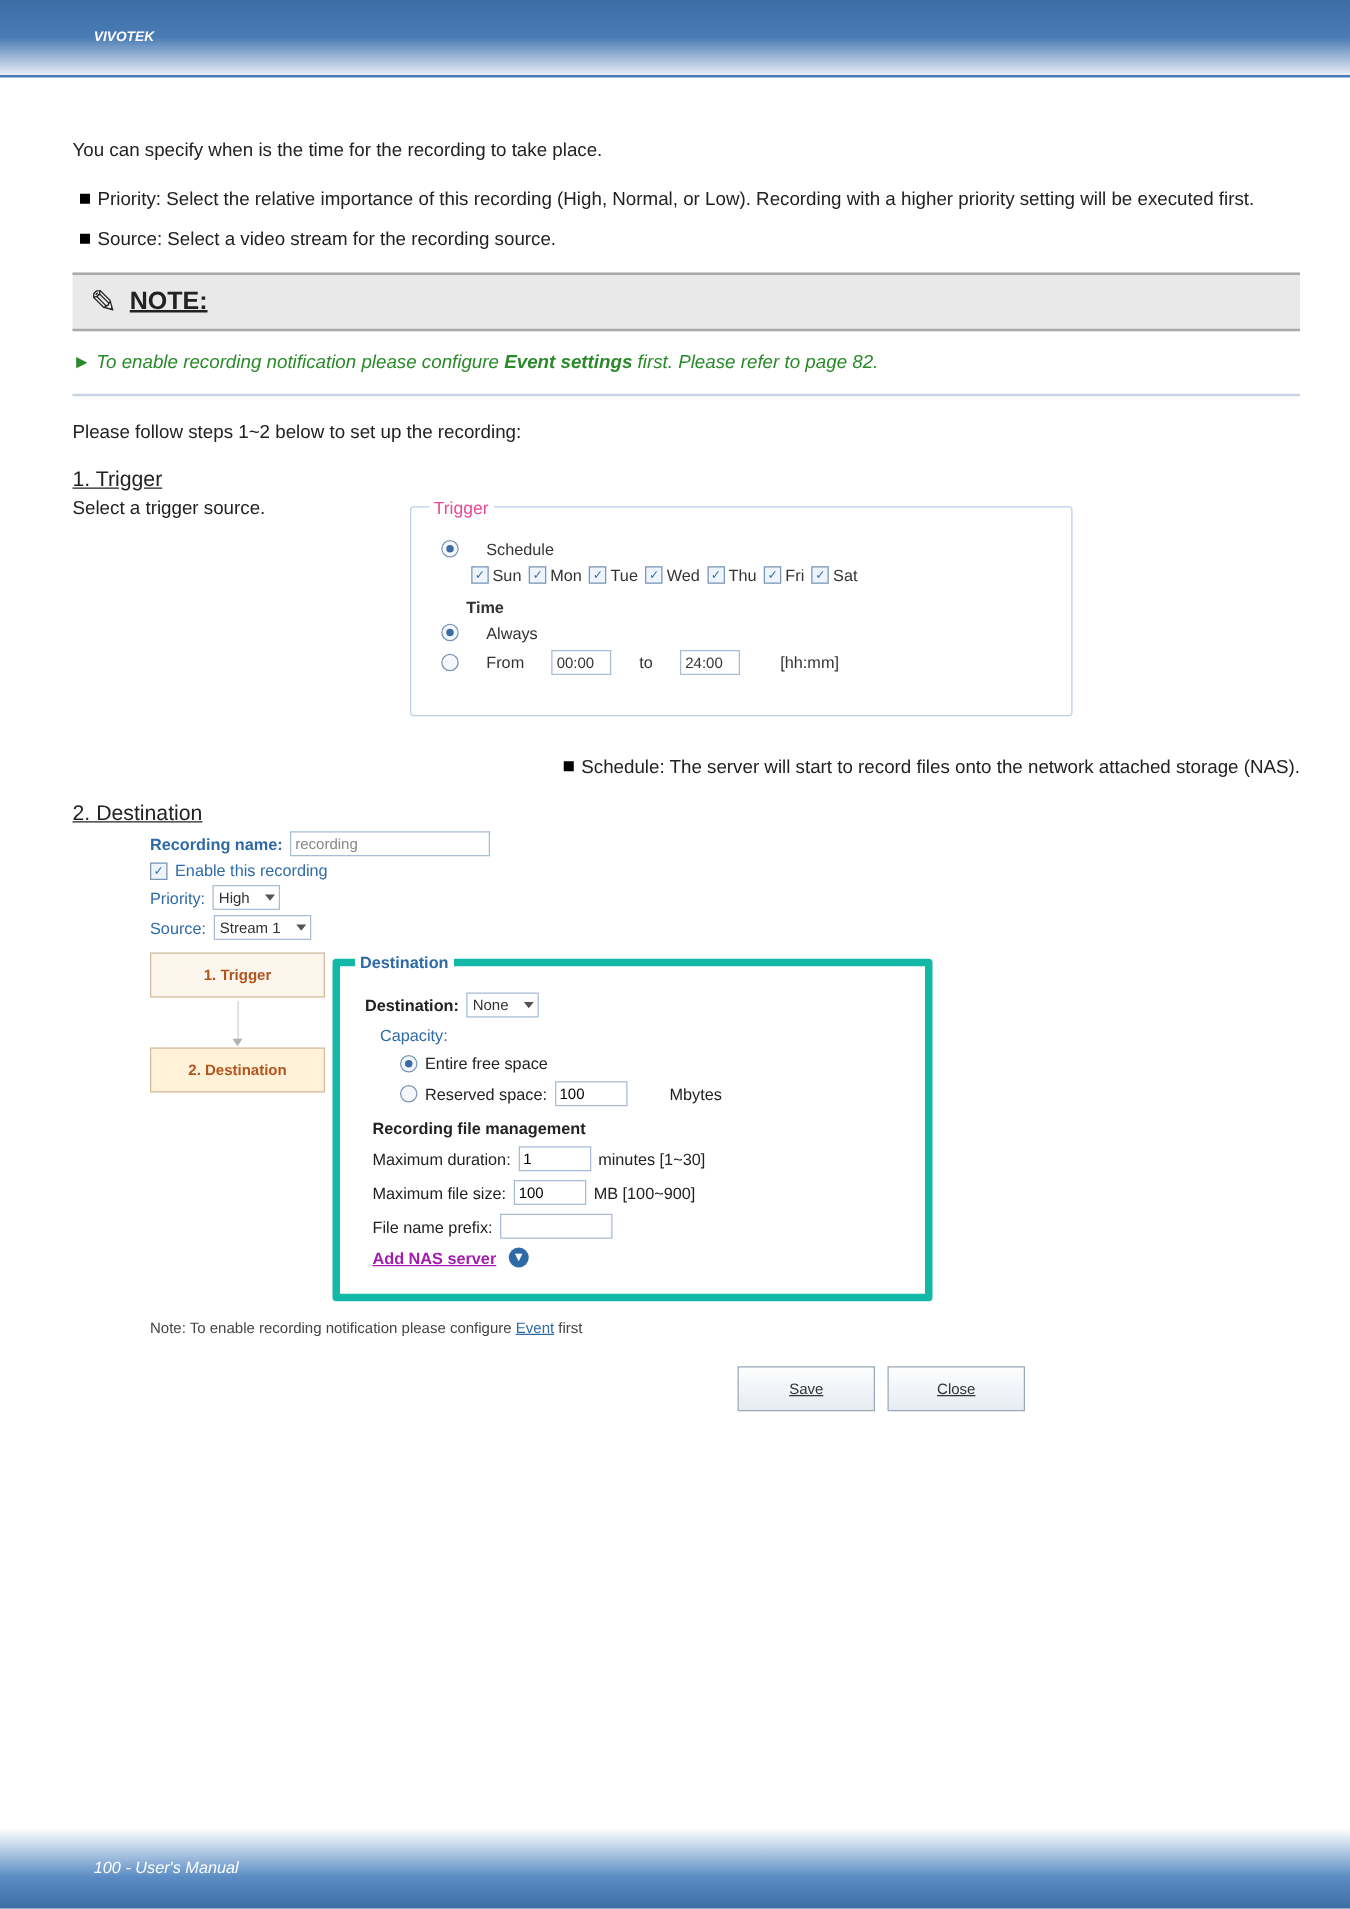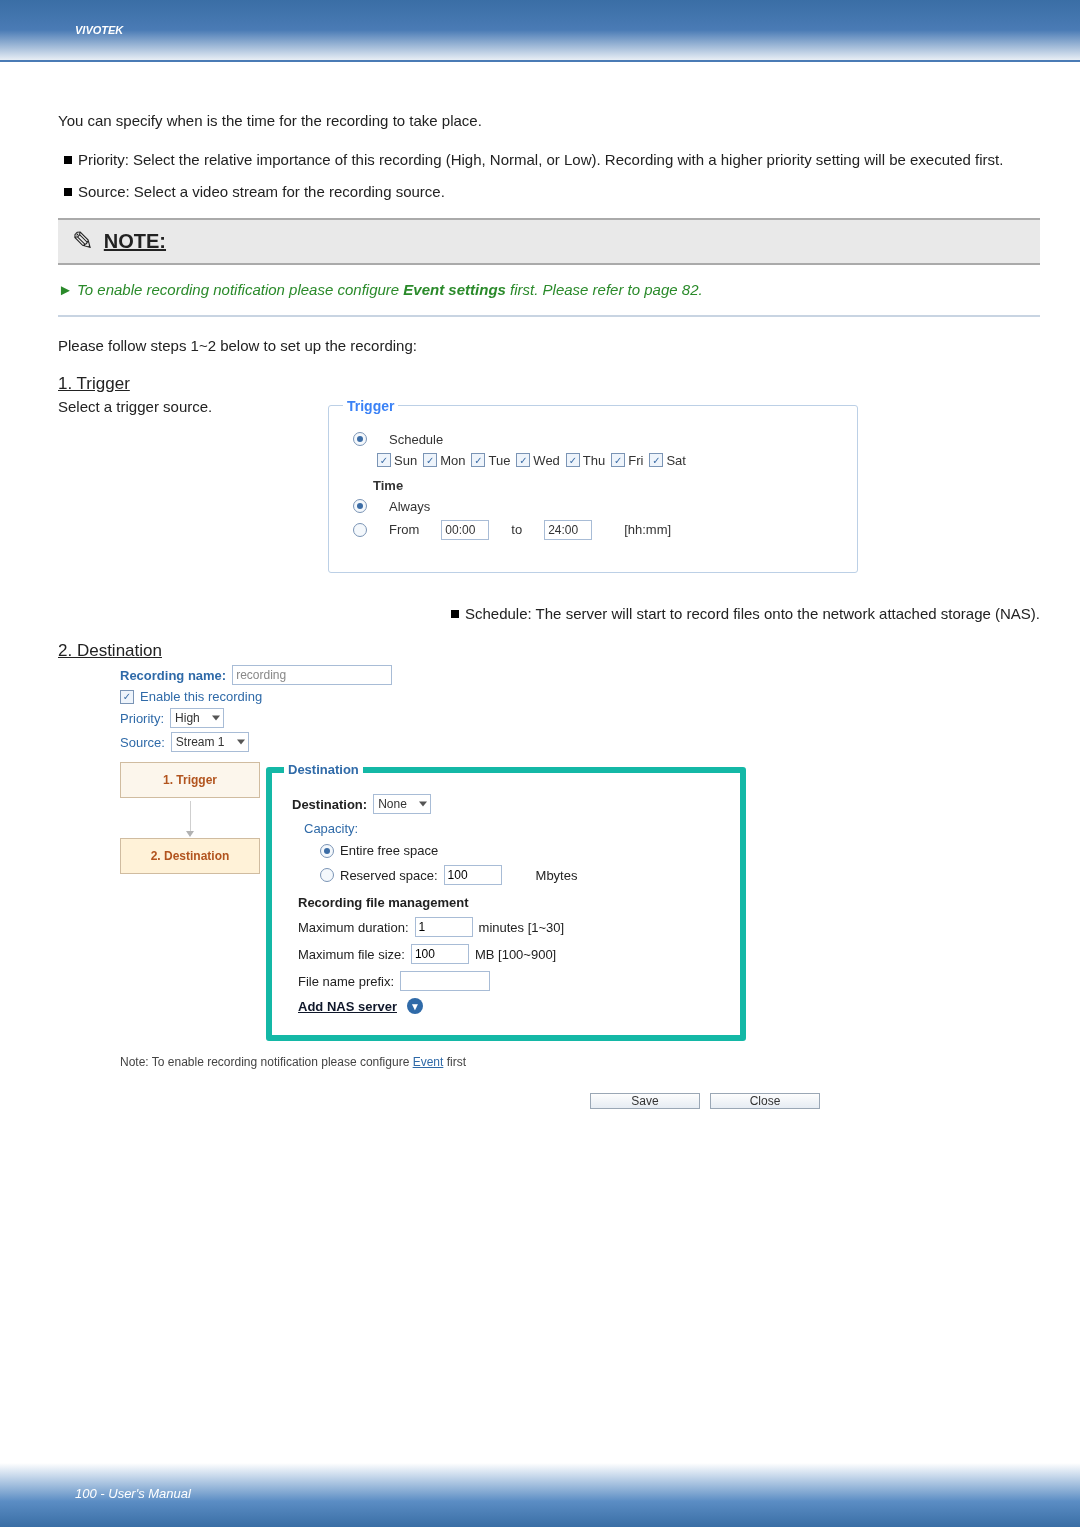--- a/index.html
+++ b/index.html
@@ -64,21 +64,21 @@
   .trigger-box {
     border: 1px solid #bcd0e6;
     border-radius: 3px;
     width: 530px;
     padding: 12px 14px 26px 14px;
     position: relative;
     font-size: 13px;
     color: #333;
   }
   .trigger-box legend {
-    color: #3b82f6; font-weight: bold; padding: 0 4px; font-size: 14px;
+    color: #ec4899; font-weight: normal; padding: 0 4px; font-size: 14px;
   }
   .trigger-box .row { margin: 6px 0 6px 10px; display: flex; align-items: center; gap: 22px; }
   .trigger-box .days { margin-left: 34px; display: flex; gap: 6px; flex-wrap: wrap; }
   .trigger-box .days label { display: flex; align-items: center; gap: 3px; }
   .time-label { font-weight: bold; margin: 10px 0 6px 30px; }
   .subtime { margin-left: 48px; }
   .txt-in {
     width: 48px; height: 20px; border: 1px solid #a8bcd6;
     font-size: 12px; padding: 1px 3px; background: #fff; color: #333;
   }
@@ -137,34 +137,34 @@
   .dest-fieldset {
     border: 6px solid #14b8a6; border-radius: 3px;
     width: 480px; padding: 10px 10px 14px 12px;
     position: relative;
   }
   .dest-fieldset legend { color: #2f6aa8; font-weight: bold; font-size: 13px; padding: 0 4px; }
   .dest-fieldset .frow { margin: 7px 0 7px 8px; display: flex; align-items: center; gap: 6px; }
   .dest-fieldset .indent { margin-left: 36px; }
   .dest-fieldset .sub { font-weight: bold; margin: 10px 0 6px 14px; }
   .txt-wide { width: 58px; height: 20px; border: 1px solid #a8bcd6; padding: 1px 3px; font-size: 12px; }
-  .link-u { color: #0f172a; text-decoration: underline; text-align: center; }
+  .link-u { color: #a21caf; text-decoration: underline; text-align: center; }
   .add-badge {
     display: inline-flex; width: 16px; height: 16px; border-radius: 50%; background: #2f6aa8;
     color: #fff; align-items: center; justify-content: center; font-size: 10px; margin-left: 4px;
   }
   .footnote { font-size: 12px; color: #444; margin: 14px 0 0 62px; }
   .eventlink { color: #2f6aa8; text-decoration: underline; }
   .btn-row {
     display: flex; gap: 10px; justify-content: flex-end; margin-top: 24px; margin-right: 220px;
   }
   .ui-btn {
-    width: 110px; height: 16px; border: 1px solid #9aa7b5;
+    width: 110px; height: 36px; border: 1px solid #9aa7b5;
     background: linear-gradient(#fdfdfd, #e6ecf3);
-    font-size: 12px; color: #333;
+    font-size: 12px; color: #333; text-decoration: underline;
   }
   .footer {
     position: absolute; bottom: 26px; left: 75px;
     color: #fff; font-style: italic; font-size: 13px;
     mix-blend-mode: normal;
   }
   .footer-band {
     position: absolute; bottom: 0; left: 0; right: 0; height: 64px;
     background: linear-gradient(to top, #3a6ea5 0%, #5b8dc4 40%, #fff 100%);
   }

